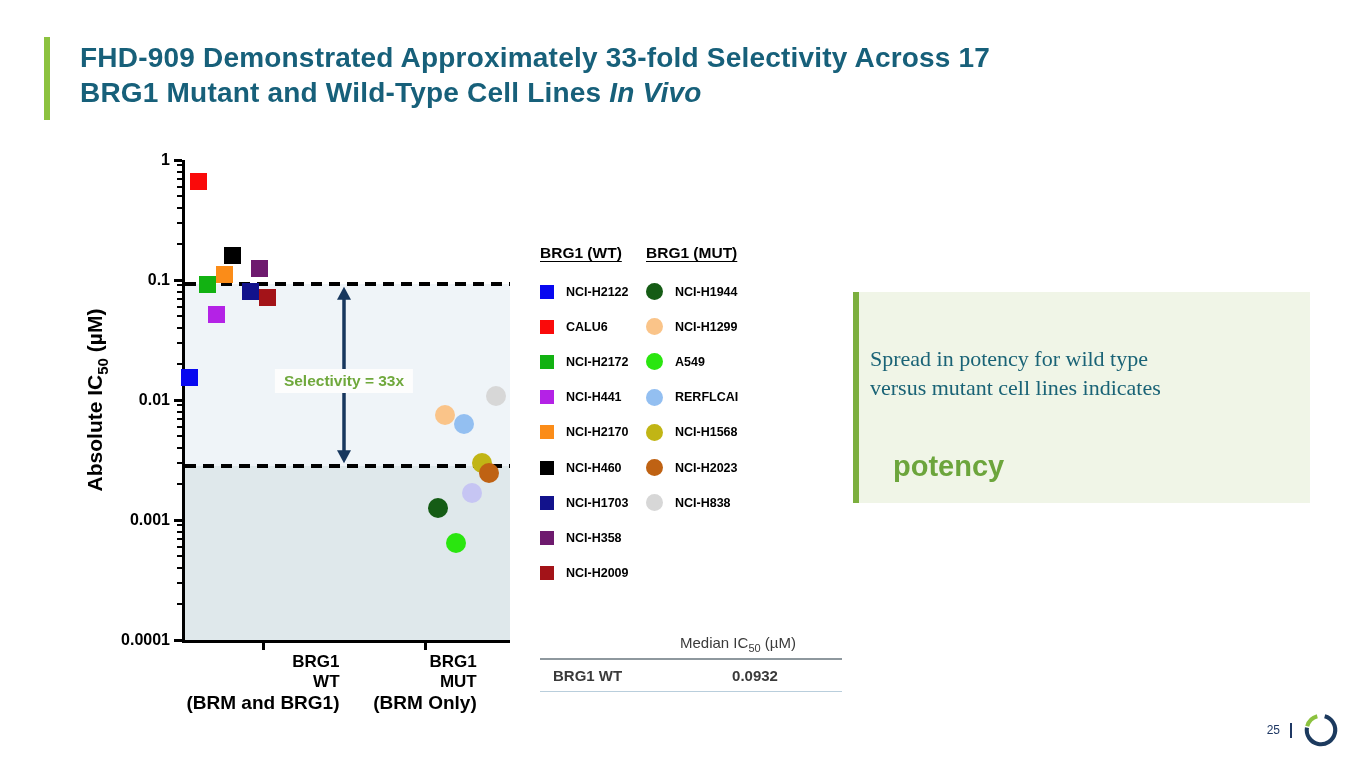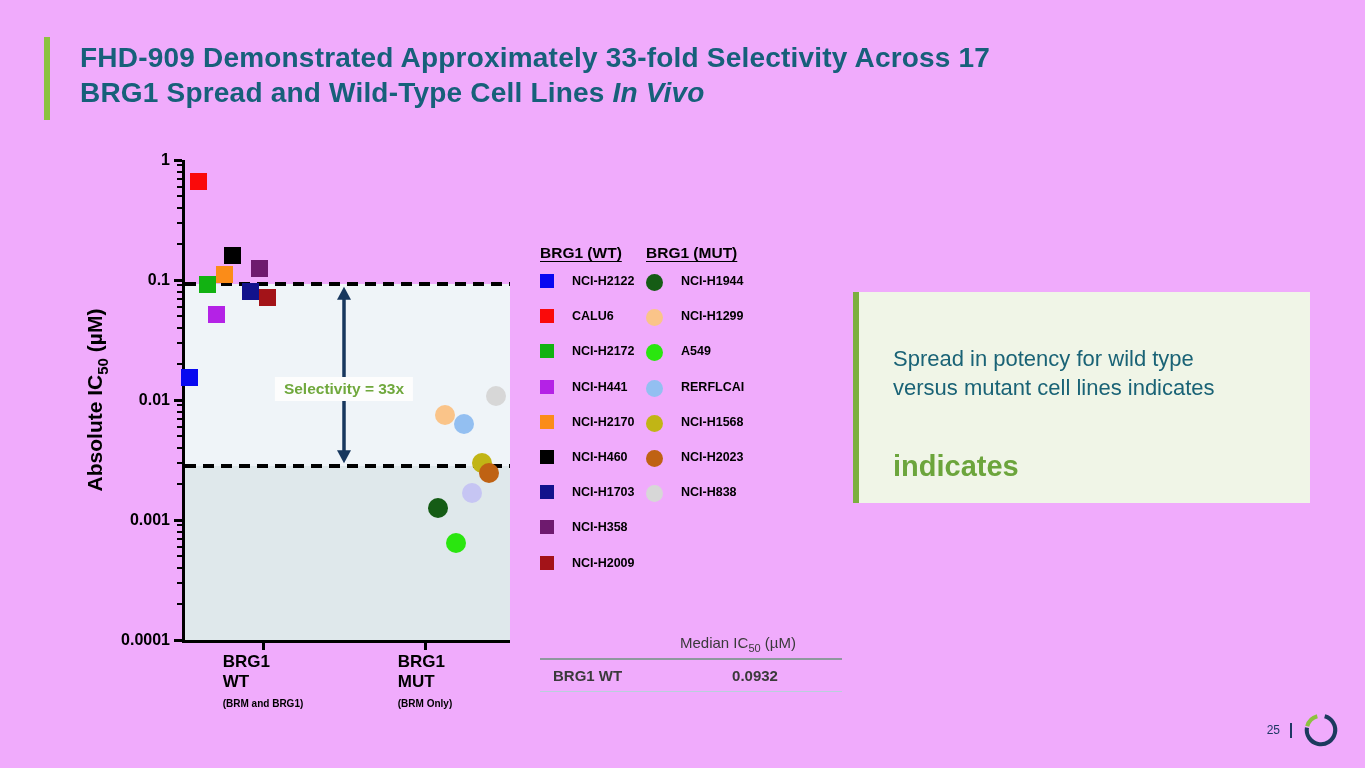--- a/index.html
+++ b/index.html
@@ -1,16 +1,16 @@
 <!DOCTYPE html>
 <html><head>
 <meta charset="utf-8">
 <style>
   html,body{margin:0;padding:0;background:#9a9a9a;}
-  .slide{position:relative;width:1365px;height:768px;background:#f0abfc;overflow:hidden;
+  .slide{position:relative;width:1365px;height:768px;background:#ffffff;overflow:hidden;
          font-family:"Liberation Sans",sans-serif;}
 
   
   .title-accent{position:absolute;left:44px;top:37px;width:6px;height:83px;background:#8CC23F;}
   .title{position:absolute;left:80px;top:40px;margin:0;font-size:28px;line-height:35px;
          font-weight:bold;color:#17607A;letter-spacing:.2px;}
   .title em{font-style:italic;}
 
   
   .ylabel{position:absolute;left:97px;top:400px;transform:translate(-50%,-50%) rotate(-90deg);
@@ -23,83 +23,83 @@
   .shade{position:absolute;left:0;width:325px;z-index:1;}
   .refline{position:absolute;left:0;width:325px;height:4px;z-index:3;
            background:repeating-linear-gradient(90deg,#000 0 11px,transparent 11px 18px);}
   .pt{position:absolute;z-index:5;}
   .pt.square{width:17px;height:17px;}
   .pt.circle{width:20px;height:20px;border-radius:50%;}
   .ytick{position:absolute;background:#000;z-index:4;}
   .yticklabel{position:absolute;left:-70px;width:55px;text-align:right;font-weight:bold;
               font-size:16px;color:#000;line-height:18px;}
   .xtick{position:absolute;top:483px;width:3px;height:7px;background:#000;}
-  .xgroup{position:absolute;top:492px;transform:translateX(-50%);text-align:left;
+  .xgroup{position:absolute;top:492px;transform:translateX(-50%);text-align:right;
           font-weight:bold;color:#000;white-space:nowrap;}
   .xgroup .l1{font-size:17px;line-height:20px;}
-  .xgroup .sub{font-size:10px;margin-top:6px;}
+  .xgroup .sub{font-size:19px;margin-top:0;}
   #arrow-svg{position:absolute;left:0;top:0;z-index:4;overflow:visible;}
   .sel-label{position:absolute;transform:translate(-50%,-50%);background:#fdfdfd;
              color:#6FA83C;font-weight:bold;font-size:15.5px;padding:3px 9px;
              white-space:nowrap;z-index:6;}
 
   
   #legend{position:absolute;left:537px;top:244px;display:flex;}
   .legend-col{padding-left:3px;width:103px;}
   .legend-col + .legend-col{width:150px;}
   .legend-header{font-weight:bold;font-size:15.5px;color:#000;text-decoration:underline;
                  text-underline-offset:3px;margin-bottom:12px;white-space:nowrap;}
-  .legend-item{display:flex;height:35.2px;gap:18px;}
+  .legend-item{display:flex;align-items:center;height:35.2px;gap:12px;}
   .swatch{flex:0 0 auto;}
   .swatch.square{width:14px;height:14px;}
   .swatch.circle{width:17px;height:17px;border-radius:50%;}
   .legend-label{font-weight:bold;font-size:12.5px;color:#000;white-space:nowrap;}
 
   
   #median-table{position:absolute;left:540px;top:630px;width:302px;font-size:15px;color:#3A3A3A;}
   .t-header{display:grid;grid-template-columns:140px 150px;height:28px;align-items:center;
             border-bottom:2px solid #8E989E;}
   .t-hcell{grid-column:2;text-align:left;}
   .t-hcell sub{font-size:11px;}
   .t-row{display:grid;grid-template-columns:140px 150px;height:31px;align-items:center;
          border-bottom:1.5px solid #B9CEDC;font-weight:bold;}
   .t-label{padding-left:13px;}
   .t-value{text-align:center;}
 
   
   .callout{position:absolute;left:853px;top:292px;width:457px;height:211px;background:#F0F5E7;}
   .callout::before{content:"";position:absolute;left:0;top:0;width:6px;height:100%;background:#7CAF3E;}
-  .callout-lead{margin:52px 0 0 40px;font-size:22px;line-height:29px;color:#1A6376;}
+  .callout-lead{margin:52px 0 0 17px;font-size:22px;line-height:29px;color:#1A6376;font-family:Liberation Serif, serif;}
   .callout-highlight{margin:9px 0 0 40px;font-size:29px;line-height:37px;font-weight:bold;color:#6CA53C;}
 
   
   .footer{position:absolute;right:25px;bottom:19px;display:flex;align-items:center;gap:10px;}
   .page-num{font-size:12px;color:#1F3864;}
   .footer-sep{width:2px;height:15px;background:#1F3864;}
   .logo{width:38px;height:38px;display:block;}
 </style>
 </head>
 <body>
 
 <div class="slide">
 
   <div class="title-accent"></div>
   <h1 class="title">
     <span>FHD-909 Demonstrated Approximately 33-fold Selectivity Across 17</span><br>
-    <span>BRG1 Spread and Wild-Type Cell Lines </span><em>In Vivo</em>
+    <span>BRG1 Mutant and Wild-Type Cell Lines </span><em>In Vivo</em>
   </h1>
 
   <div class="ylabel">
     <span>Absolute IC</span><sub>50</sub><span> (µM)</span>
   </div>
 
   <div id="plot">
     <div class="axis-y"></div>
     <div class="axis-x"></div>
-    <div class="sel-label" id="sel-label" style="left: 159px; top: 229px; color: rgb(111, 168, 60);">Selectivity = 33x</div>
+    <div class="sel-label" id="sel-label" style="left: 159px; top: 221px; color: rgb(111, 168, 60);">Selectivity = 33x</div>
   <div class="shade" style="top: 123.67px; height: 182.671px; background: rgb(239, 244, 248);"></div>
       <div class="shade" style="top: 306.341px; height: 173.659px; background: rgb(223, 232, 235);"></div>
       <div class="refline" style="top: 121.67px;"></div>
       <div class="refline" style="top: 304.341px;"></div>
       <div class="ytick" style="left: -11px; top: -1.5px; width: 8px; height: 3px;"></div>
       <div class="yticklabel" style="top: -9px;">1</div>
       <div class="ytick" style="left: -11px; top: 118.5px; width: 8px; height: 3px;"></div>
       <div class="yticklabel" style="top: 111px;">0.1</div>
       <div class="ytick" style="left: -11px; top: 238.5px; width: 8px; height: 3px;"></div>
       <div class="yticklabel" style="top: 231px;">0.01</div>
@@ -262,21 +262,21 @@
     </div>
   </div>
 
   <div class="callout">
     <p class="callout-lead">
       <span>Spread in potency for wild type</span><br>
       <span>versus mutant cell lines indicates</span>
     </p>
     <p class="callout-highlight">
       <br>
-      <span>indicates</span>
+      <span>potency</span>
     </p>
   </div>
 
   <div class="footer">
     <span class="page-num">25</span>
     <span class="footer-sep"></span>
     <svg class="logo" viewBox="0 0 40 40">
       <path d="M 23.9 5.5 A 15 15 0 1 1 5.2 17.4" fill="none" stroke="#1C3A5E" stroke-width="4.3"></path>
       <path d="M 16.1 5.5 A 15 15 0 0 0 5.5 16.1" fill="none" stroke="#8CC23F" stroke-width="4.3"></path>
     </svg>

